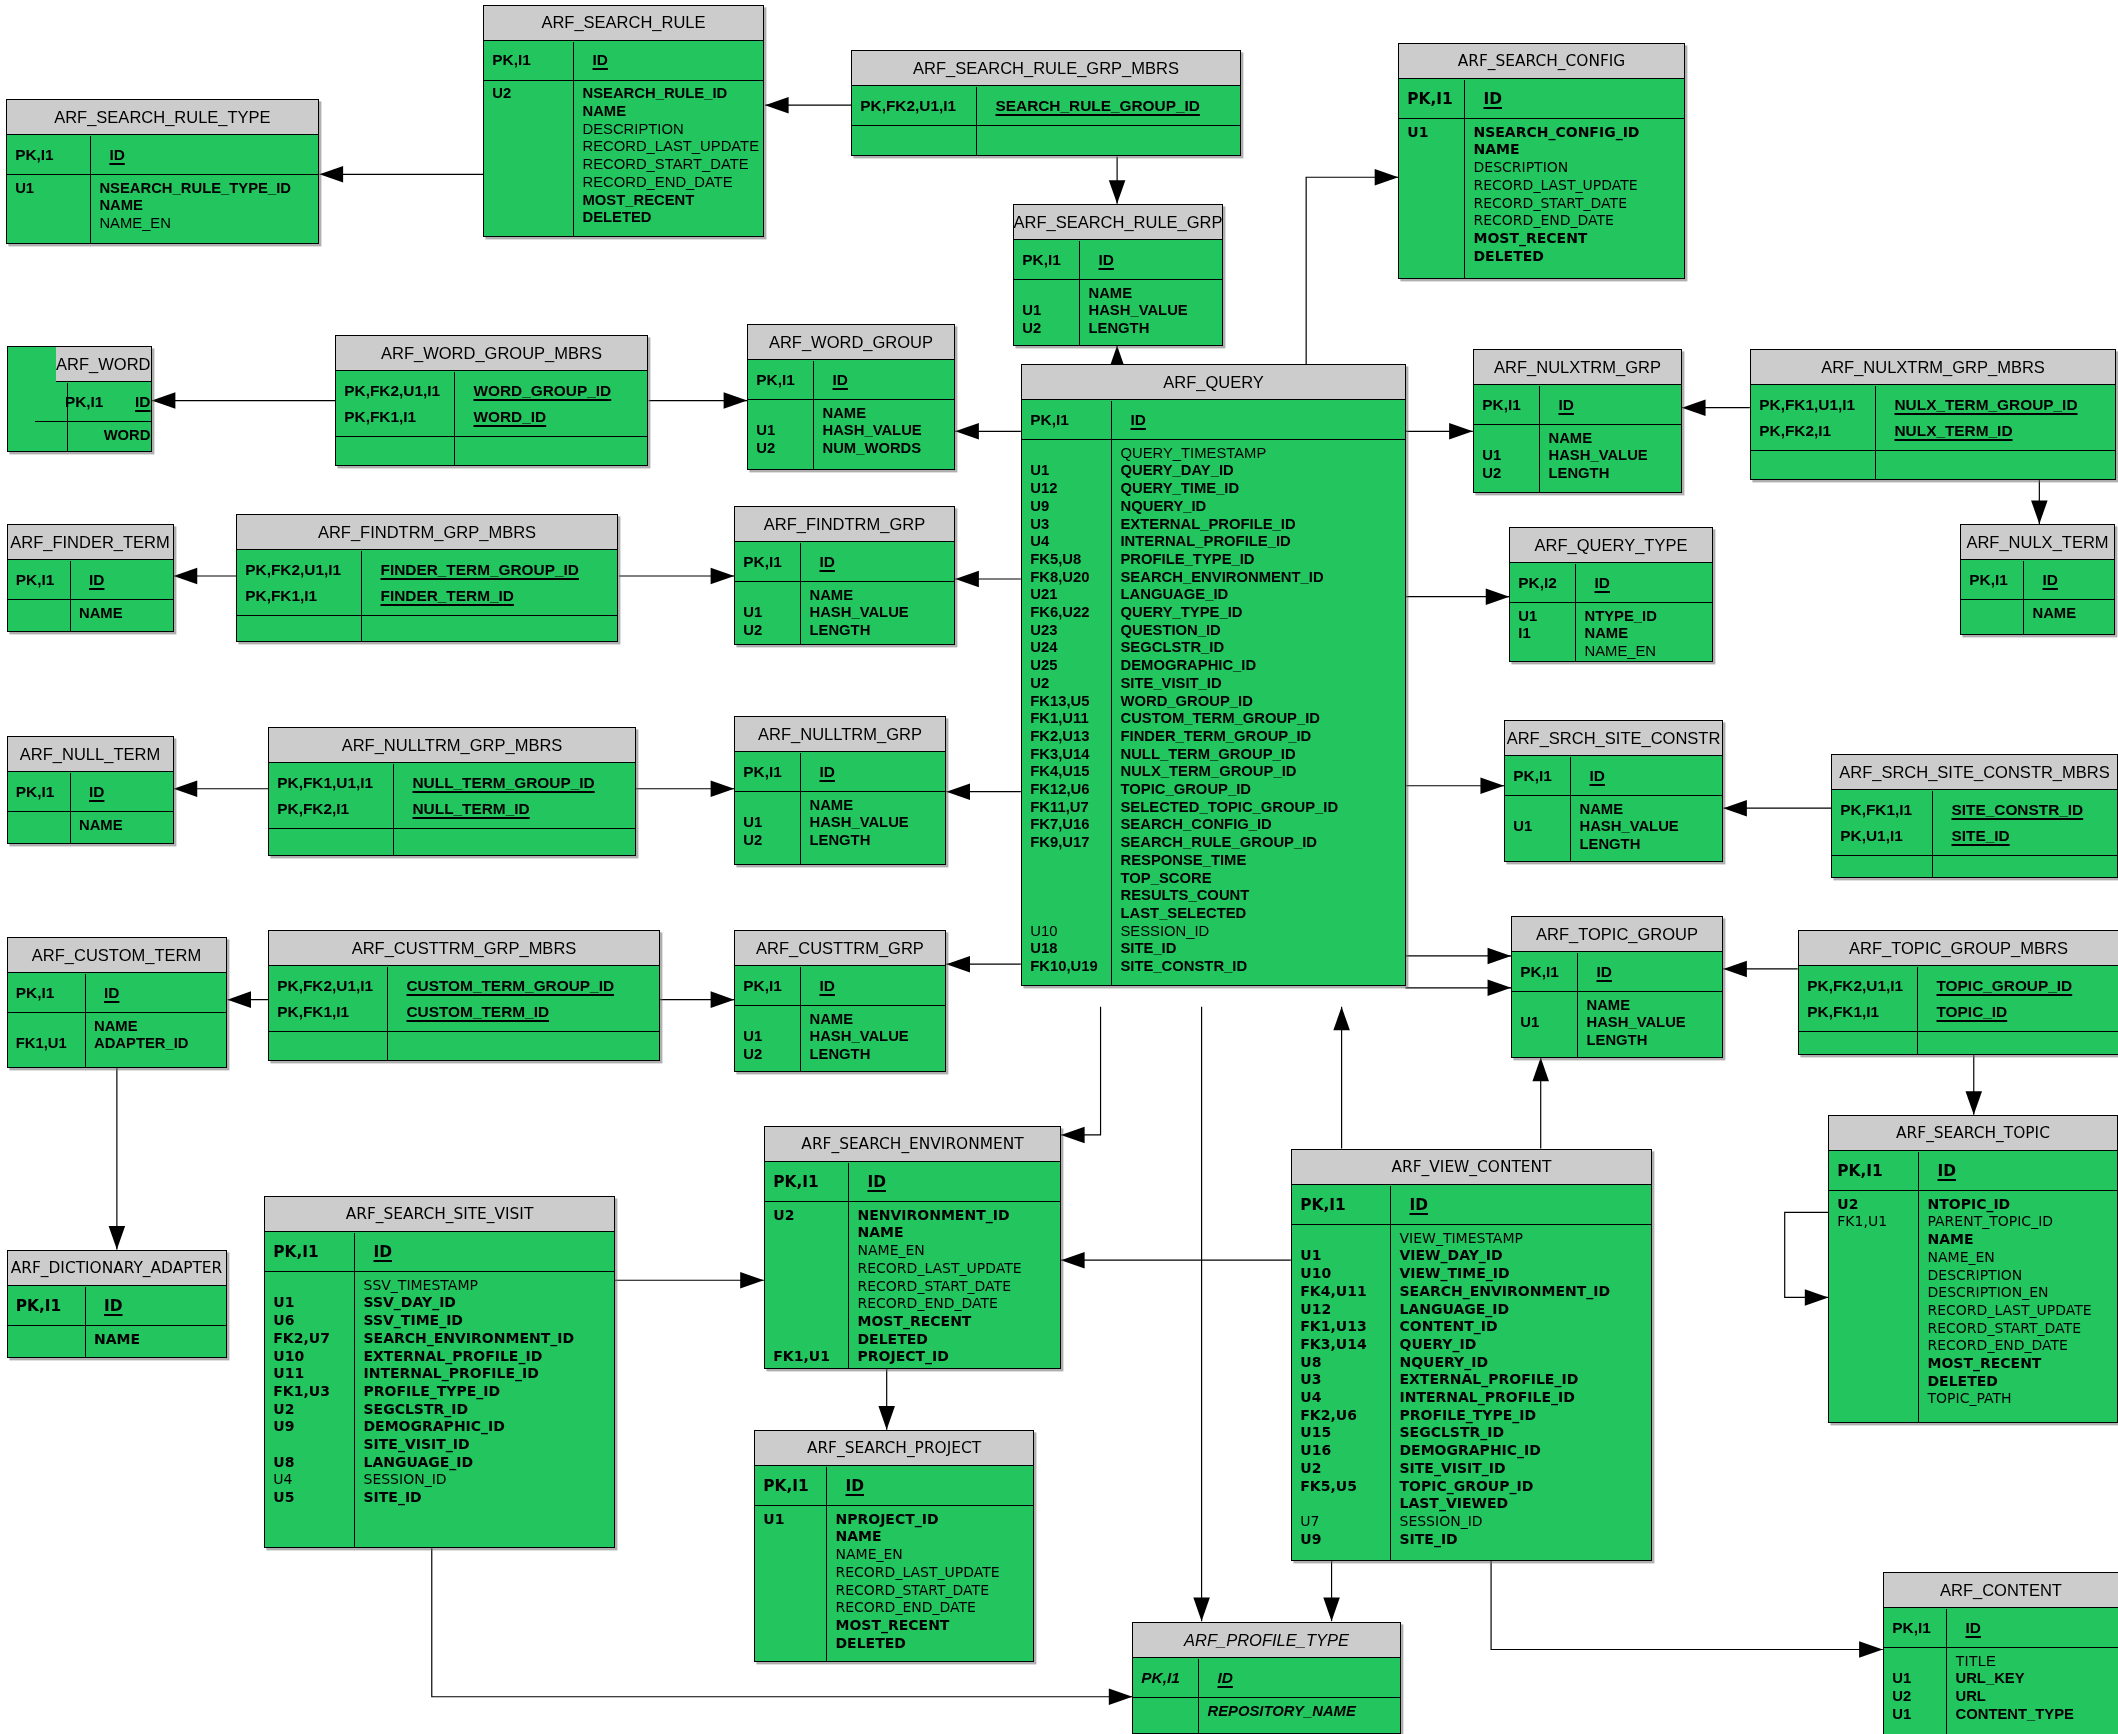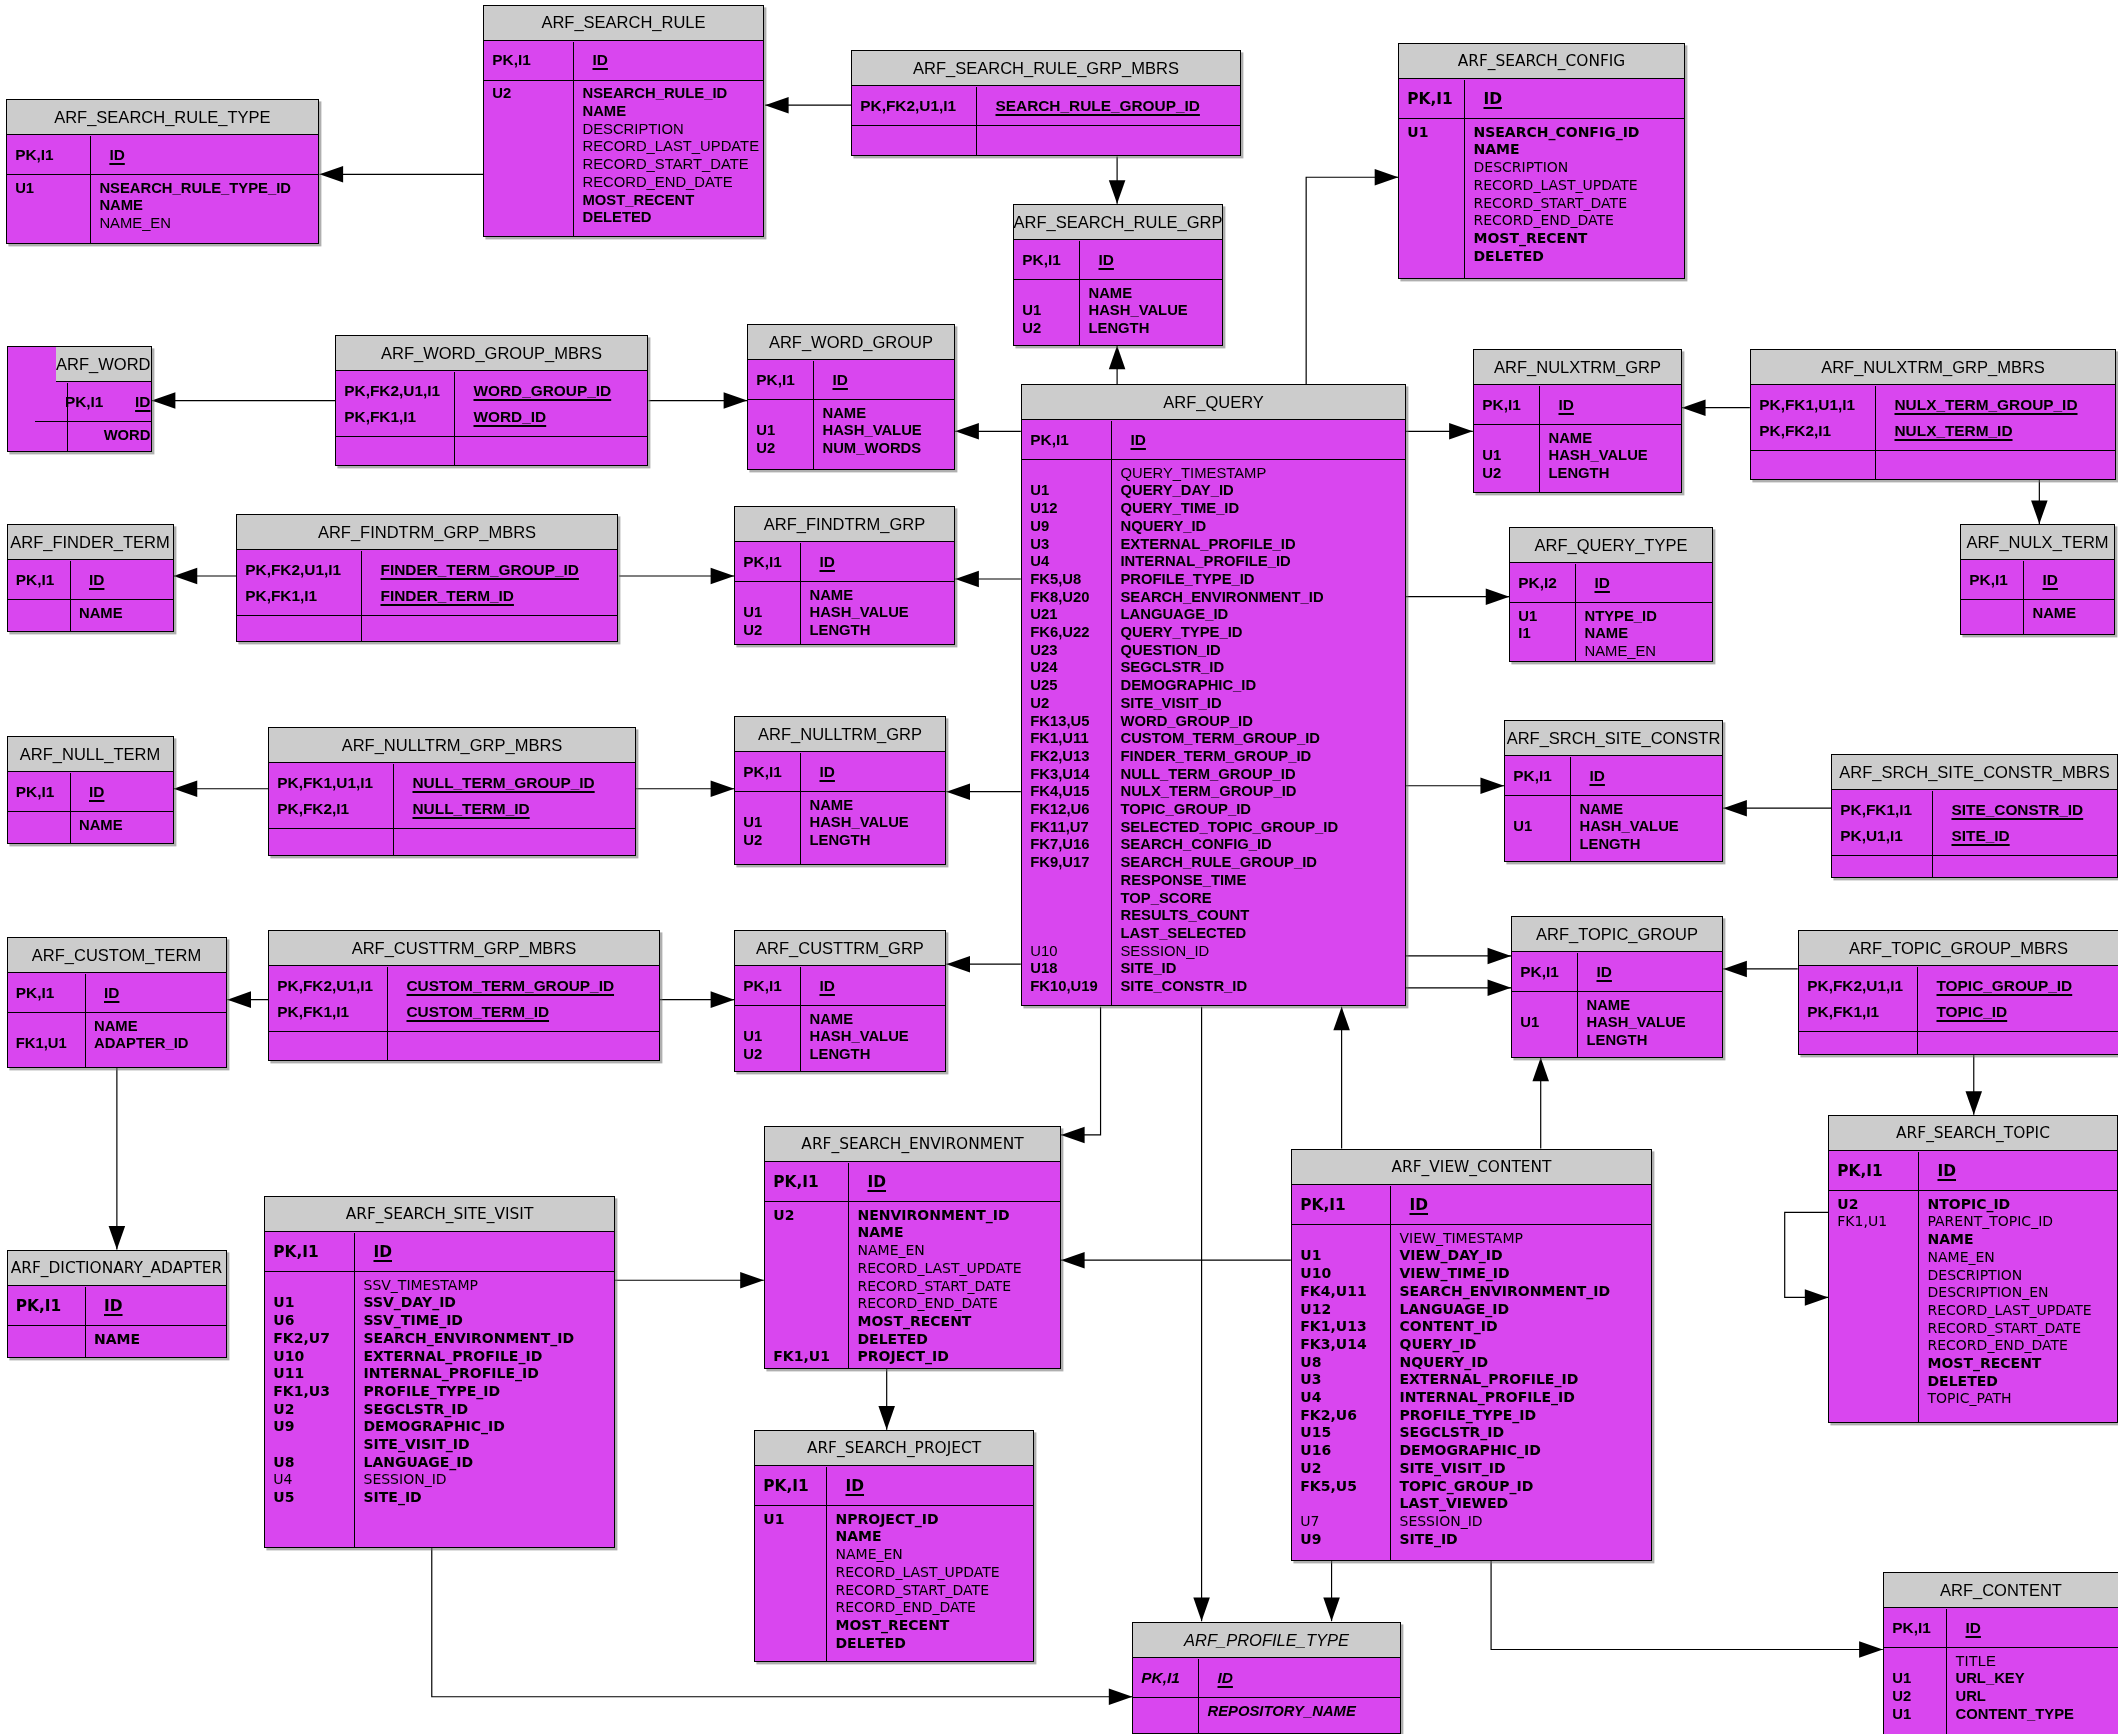--- a/index.html
+++ b/index.html
@@ -1,20 +1,20 @@
 <!DOCTYPE html>
 <html style="font-size:9.5px"><head>
 <meta charset="utf-8">
 <style>
   html,body{margin:0;padding:0;}
   body{width:2119px;height:1734px;position:relative;background:#ffffff;overflow:hidden;
        font-family:"Liberation Sans",sans-serif;color:#000;}
   #canvas{position:absolute;left:0;top:0;width:2119px;height:1734px;}
   #rels{position:absolute;left:0;top:0;z-index:1;}
-  .tbl{position:absolute;z-index:2;border:1.8px solid #000;background:#d946ef;box-sizing:border-box;
+  .tbl{position:absolute;z-index:2;border:1.8px solid #000;background:#22c55e;box-sizing:border-box;
        display:flex;flex-direction:column;box-shadow:2.4px 2.4px 0 rgba(110,110,110,.55);}
   .tbl-title{flex:0 0 34px;background:#cccccc;border-bottom:1.8px solid #000;
        display:flex;align-items:center;justify-content:center;font-size:16.5px;white-space:nowrap;overflow:hidden;}
   .wide{font-family:"DejaVu Sans",sans-serif;}
   .wide .tbl-title{font-size:15.4px;}
   .sec{flex:0 0 auto;}
   .sec.pk{padding:6.5px 0;}
   .sec.body{border-top:1.8px solid #000;flex:1 1 auto;padding:4.7px 0 2.4px 0;}
   .row{display:grid;grid-template-columns:var(--kw) 1fr;line-height:17.7px;font-size:14.8px;white-space:nowrap;}
   .wide .row{font-size:14px;}
@@ -493,21 +493,21 @@
         </div>
       </div>
       <div class="sec body">
         <div class="row">
           <span class="k b"></span>
           <span class="a b">NAME</span>
         </div>
       </div>
       <div class="vline"></div>
     </div>
-    <div class="tbl" style="left: 1021px; top: 384px; width: 385px; height: 622px; --kw: 89px;">
+    <div class="tbl" style="left: 1021px; top: 364px; width: 385px; height: 622px; --kw: 89px;">
       <div class="tbl-title">ARF_QUERY</div>
       <div class="sec pk">
         <div class="row">
           <span class="k b">PK,I1</span>
           <span class="a b u">ID</span>
         </div>
       </div>
       <div class="sec body">
         <div class="row">
           <span class="k r"></span>

